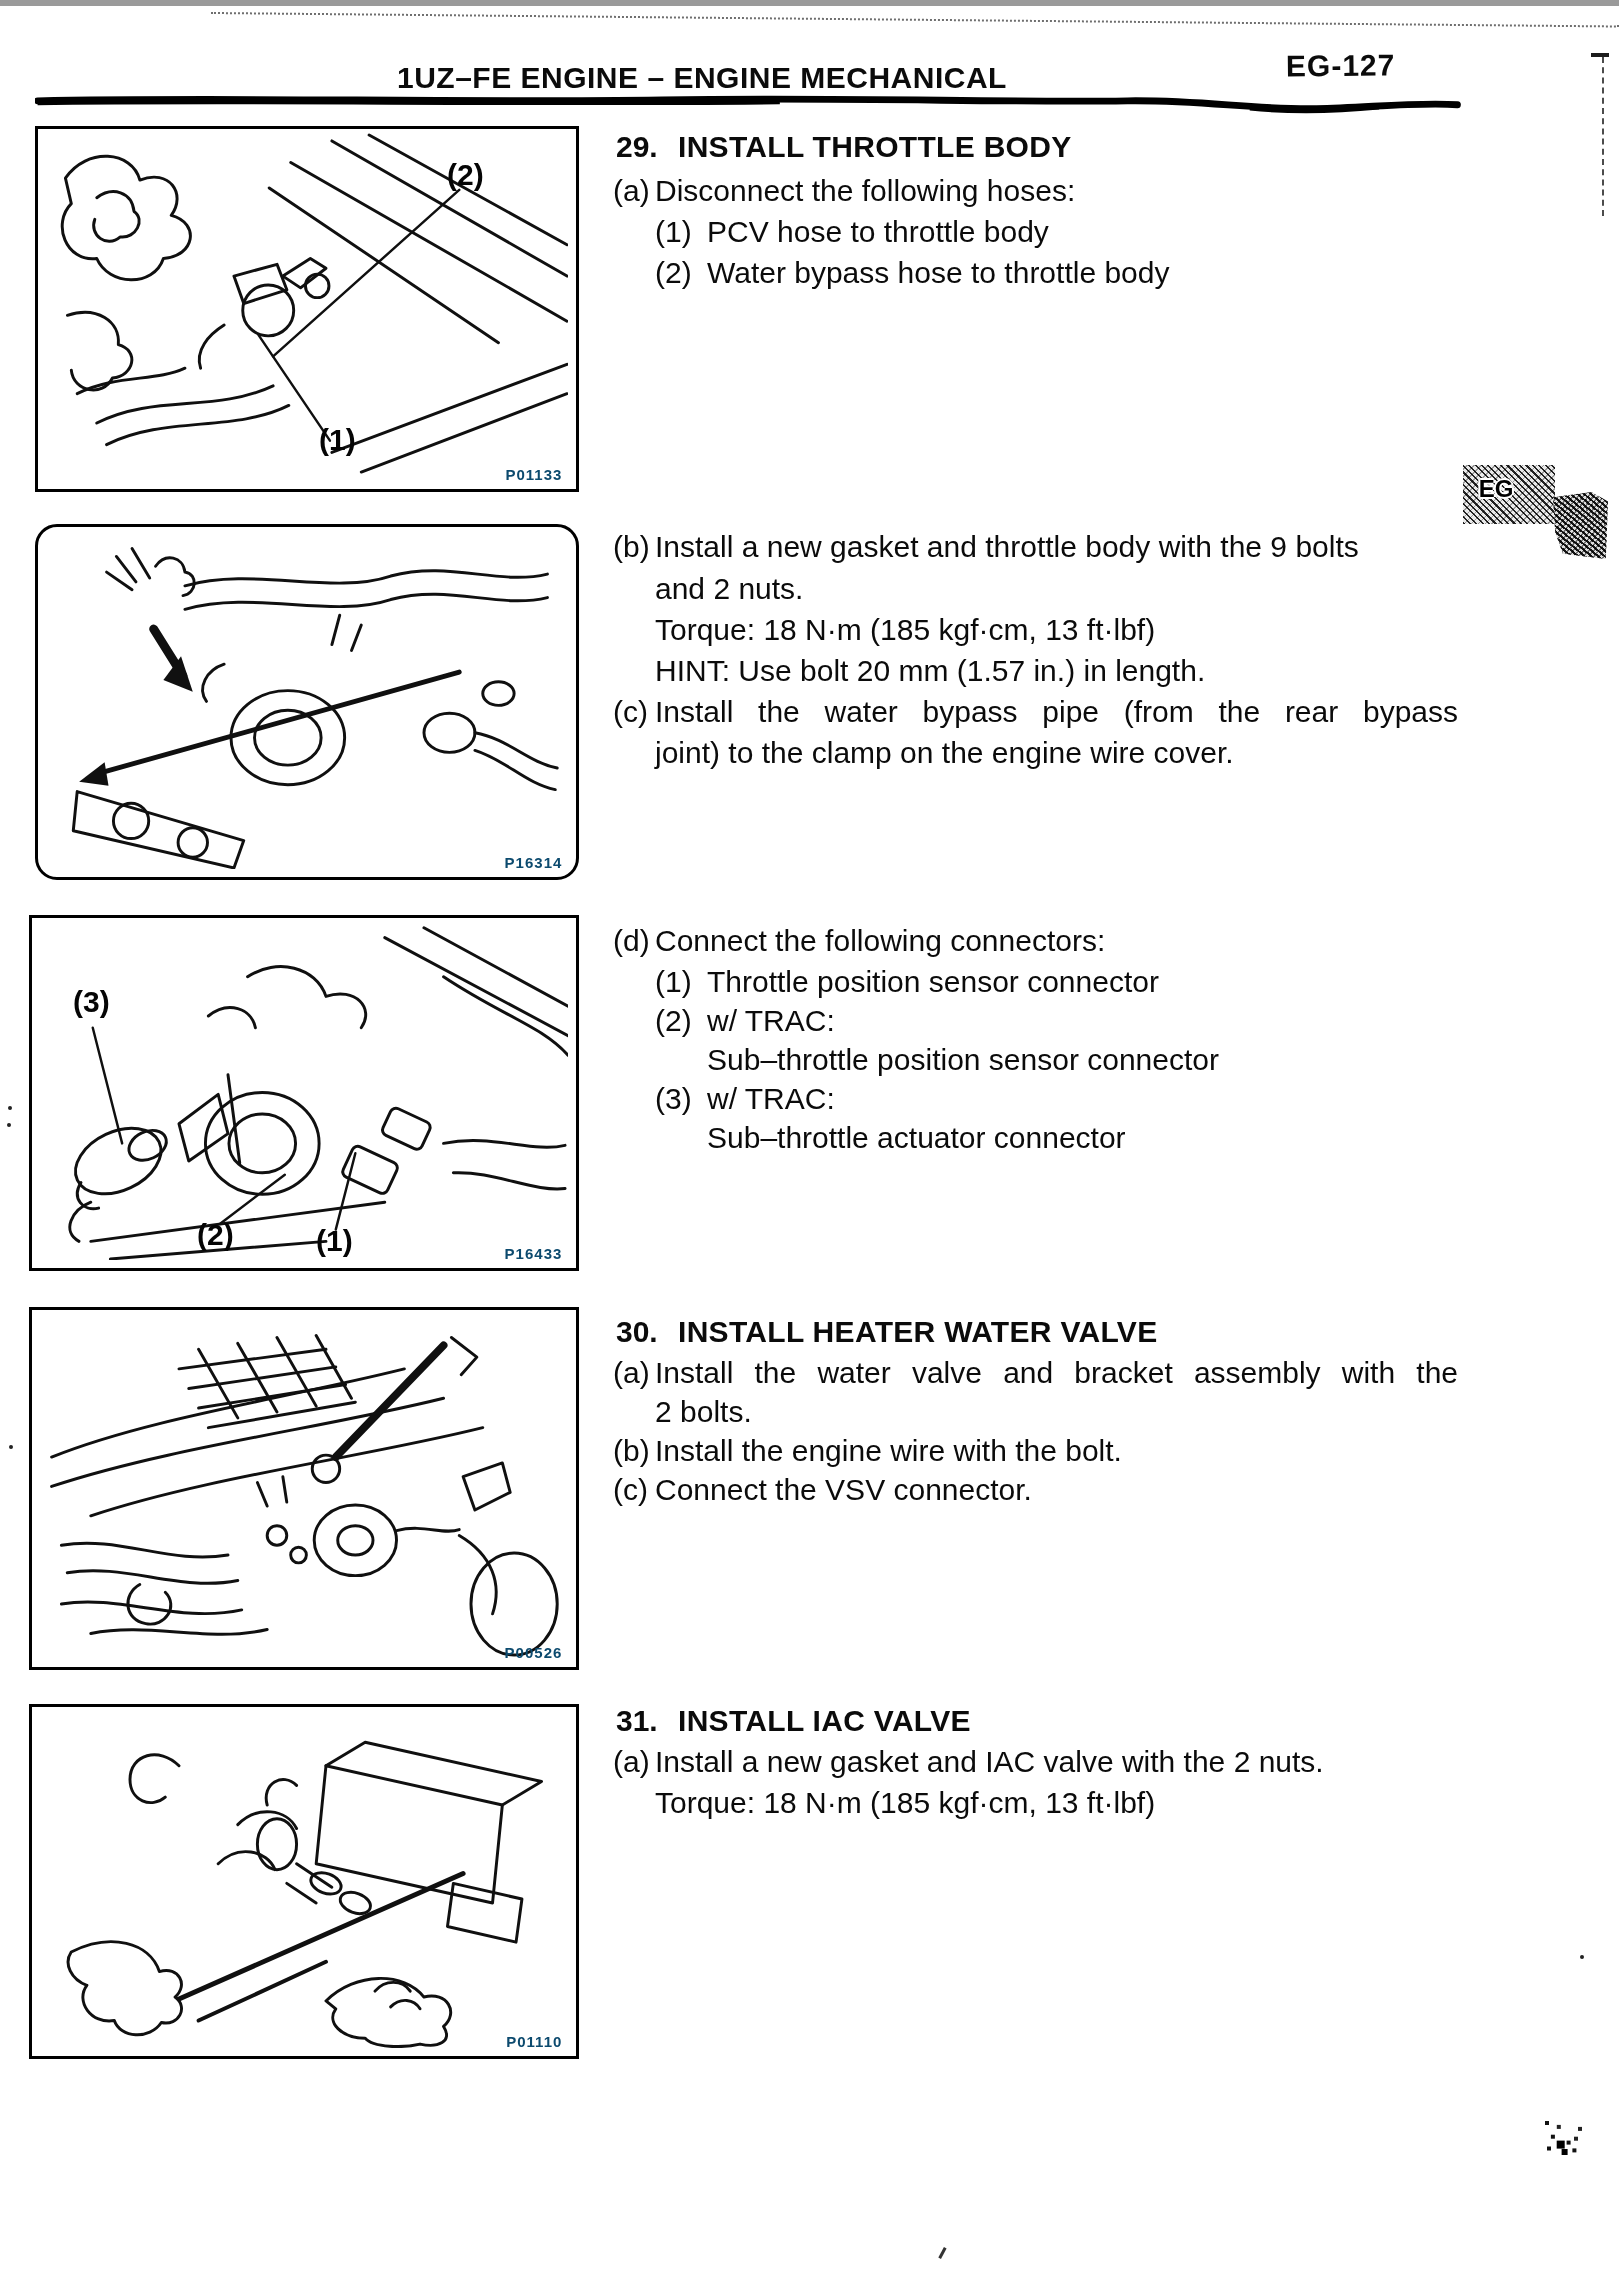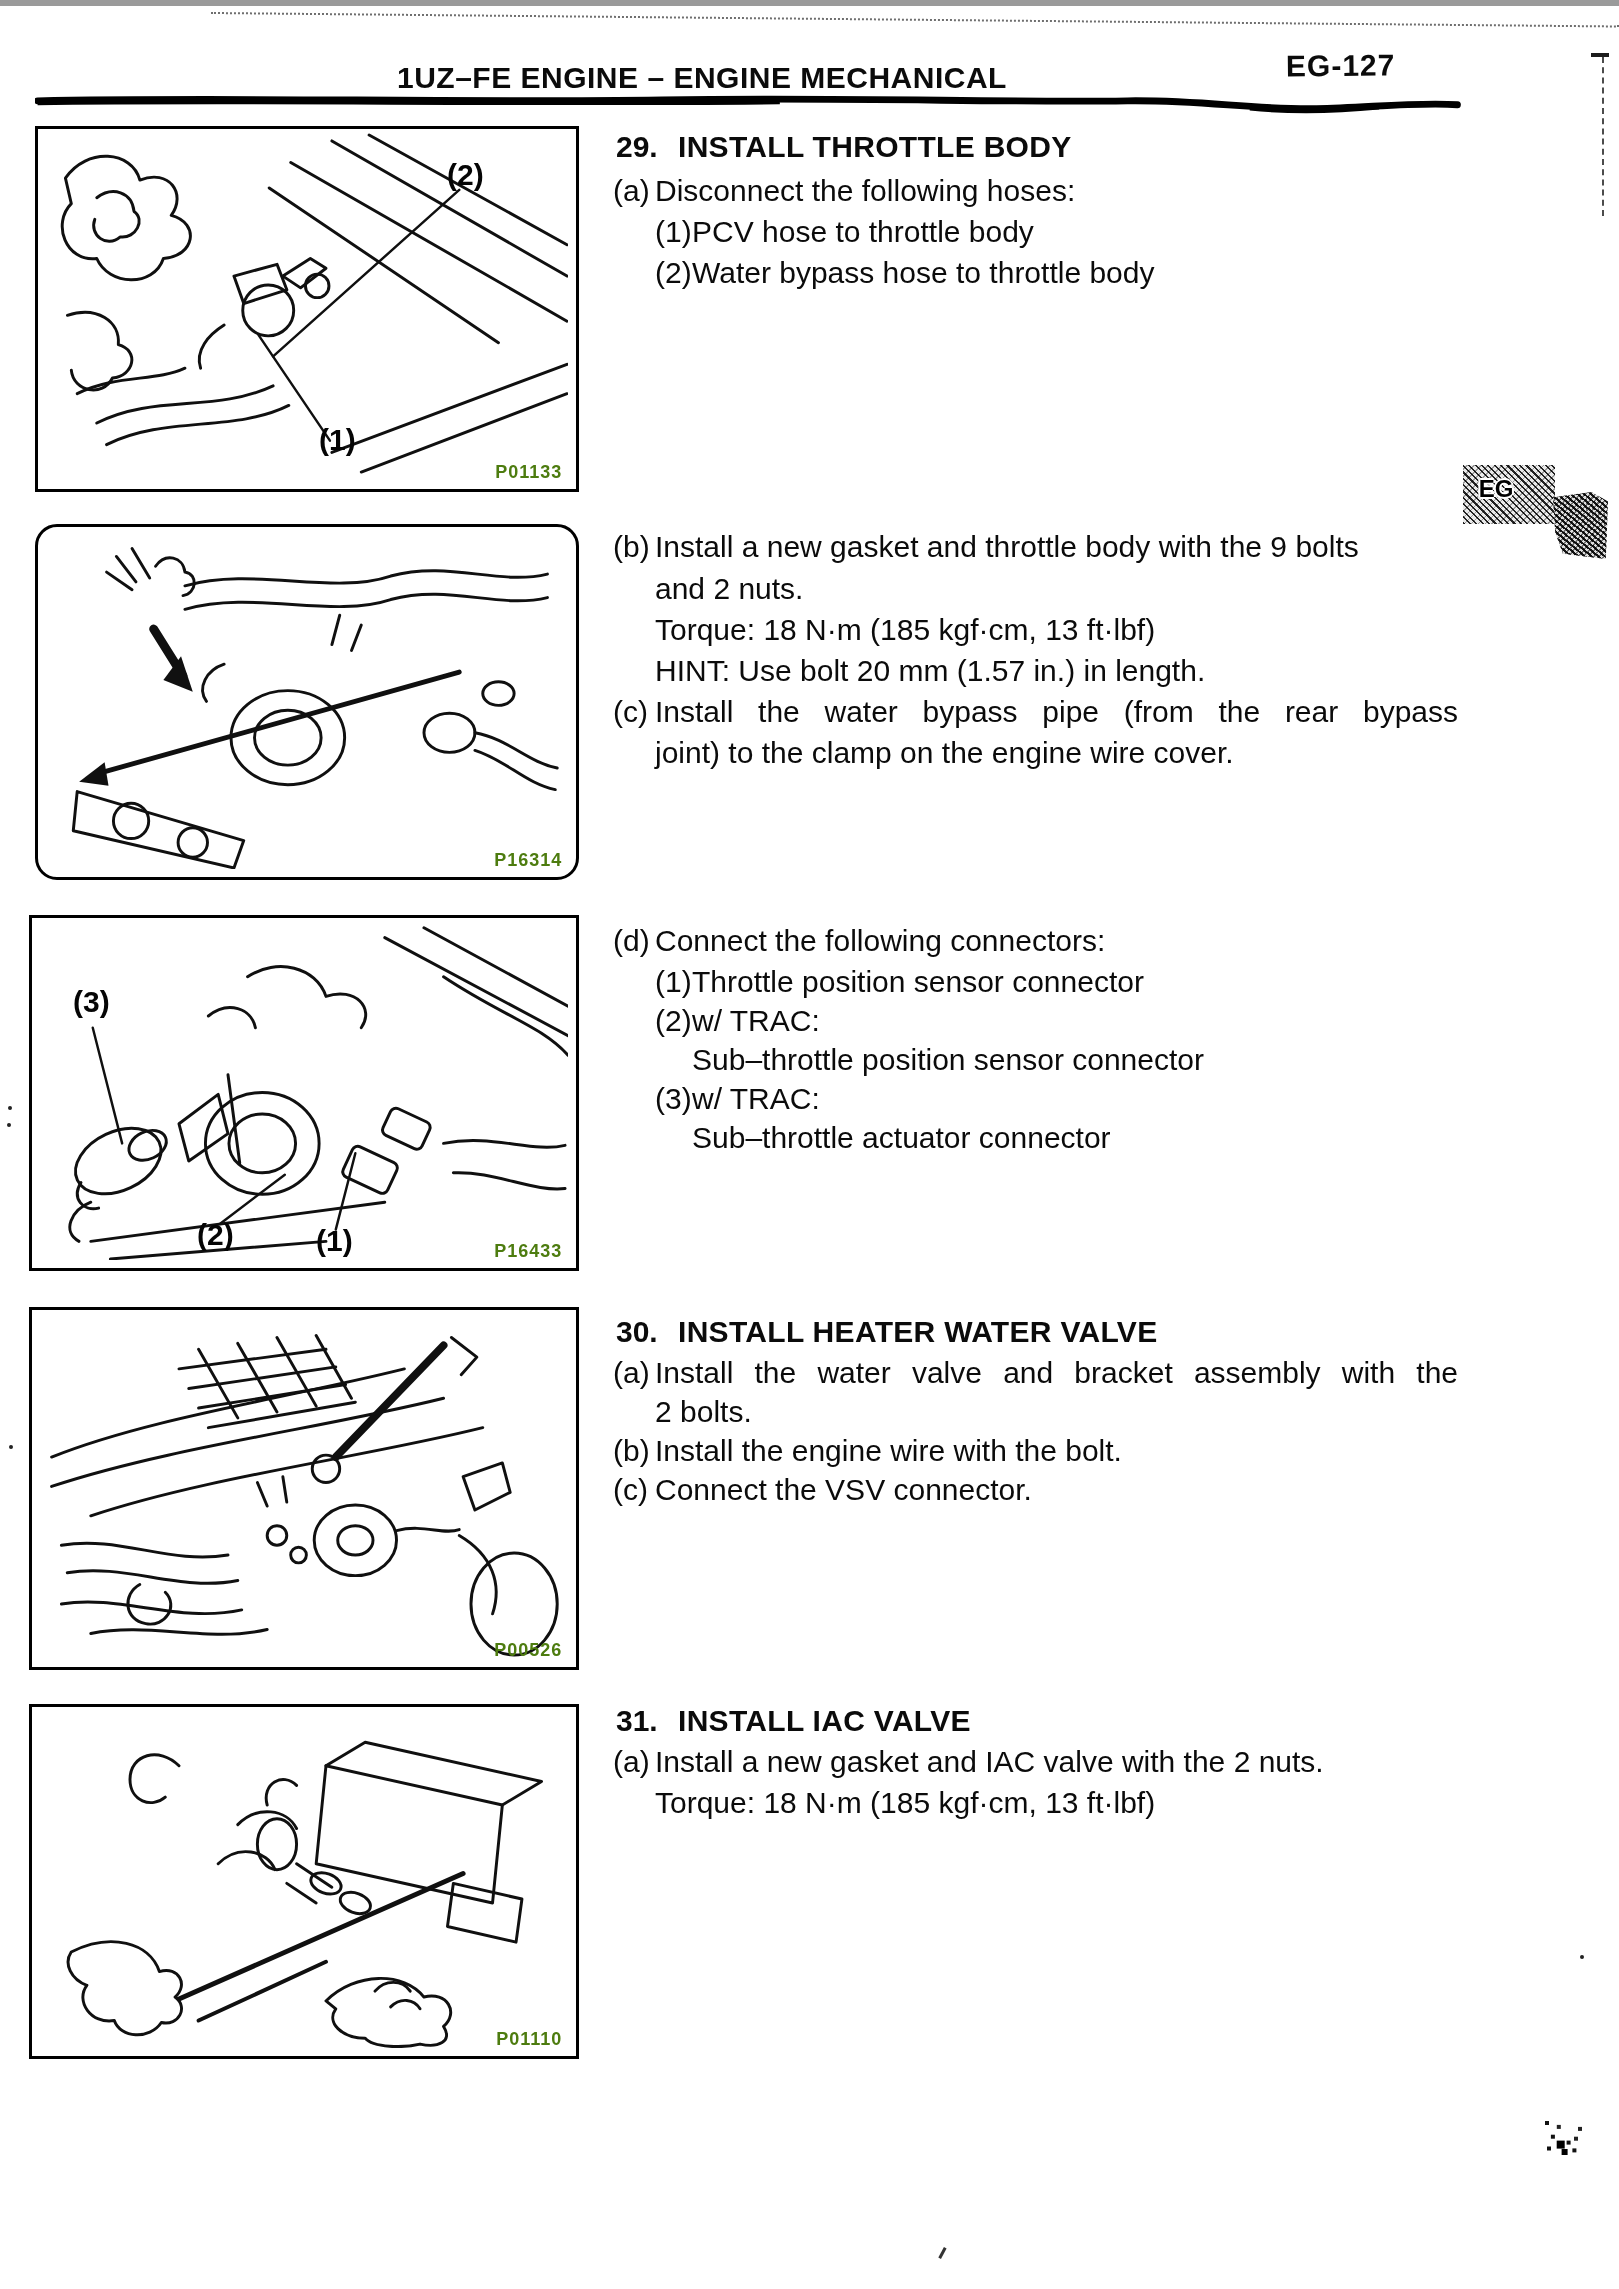--- a/index.html
+++ b/index.html
@@ -28,30 +28,30 @@
     position:absolute;left:1553px;top:486px;width:55px;height:67px;
     background:
       repeating-linear-gradient(40deg, rgba(0,0,0,.9) 0 2px, rgba(255,255,255,0) 2px 4.3px),
       repeating-linear-gradient(-50deg, rgba(0,0,0,.5) 0 1.5px, rgba(255,255,255,0) 1.5px 3.9px),
       #dcdcdc;
     clip-path:polygon(0 8%,70% 0,100% 14%,96% 100%,18% 92%,4% 60%);
   }
   
   .fig{position:absolute;border:3.9px solid #000;background:#fff;}
   .fig svg{position:absolute;left:0;top:0;}
-  .photo-id{position:absolute;right:13.7px;bottom:5.9px;font-size:18px;font-weight:700;letter-spacing:1px;color:#4d7c0f;}
+  .photo-id{position:absolute;right:13.7px;bottom:5.9px;font-size:15px;font-weight:700;letter-spacing:1px;color:#0c4a6e;}
   .callout{position:absolute;font-size:30px;font-weight:700;color:#050505;white-space:nowrap;}
   
   .ln{position:absolute;left:0;top:0;width:1619px;height:39px;font-size:30px;line-height:35px;white-space:nowrap;}
   .ln .num{position:absolute;left:616px;font-weight:700;}
   .ln .ttl{position:absolute;left:678px;font-weight:700;letter-spacing:0.3px;}
   .ln .lab{position:absolute;left:613px;}
   .ln .t  {position:absolute;left:655px;}
   .ln .slab{position:absolute;left:655px;}
-  .ln .st {position:absolute;left:692px;text-align:center;}
+  .ln .st {position:absolute;left:707px;text-align:center;}
   .ln .bold{font-weight:400;}
   .ln .j{display:inline-block;width:803px;text-align:justify;white-space:normal;}
   .ln .j::after{content:"";display:inline-block;width:100%;height:0;}
   
   .noise-top{position:absolute;left:211px;top:5.9px;width:1408px;height:0;
     border-top:2px dotted #4a4a4a;transform:rotate(.55deg);transform-origin:left top;opacity:.8;}
   .noise-right{position:absolute;left:1602px;top:51px;height:159px;width:0;border-left:2.9px dashed #2c2c2c;opacity:.85;}
   .noise-right-tick{position:absolute;left:1591px;top:47px;width:17.6px;height:3.9px;background:#1c1c1c;}
   .dot{position:absolute;background:#222;border-radius:50%;}
   .noise-blob{position:absolute;left:1545px;top:2115px;width:3.9px;height:3.9px;background:#111;

